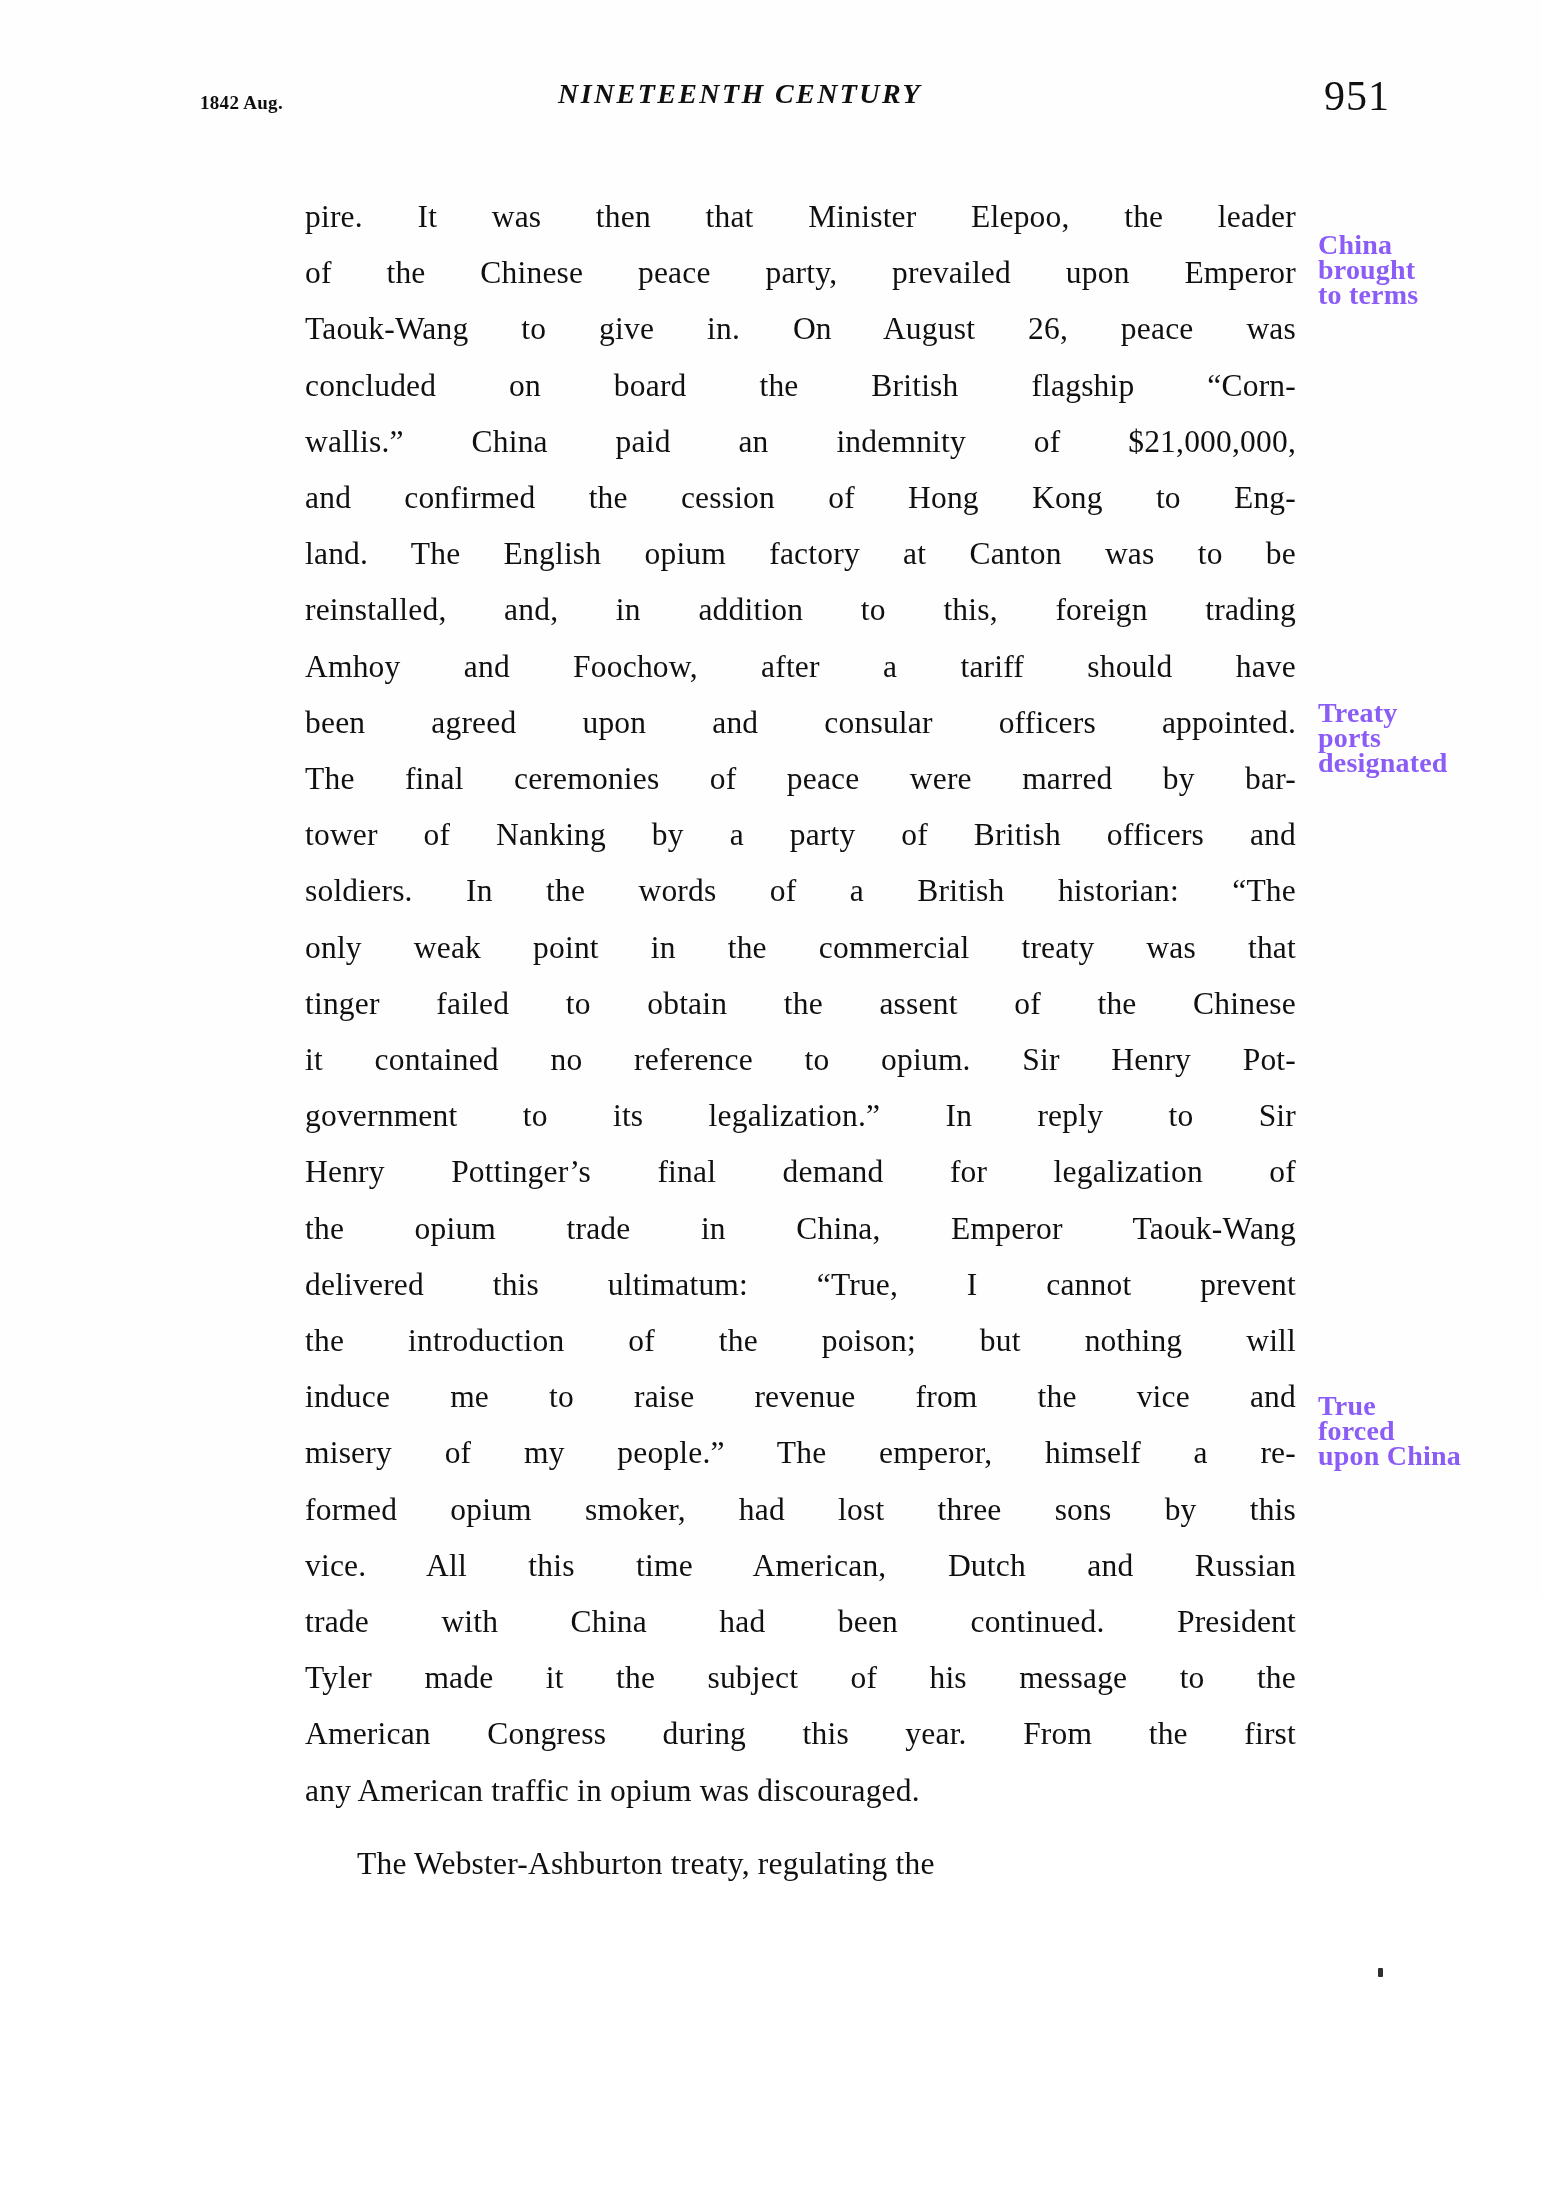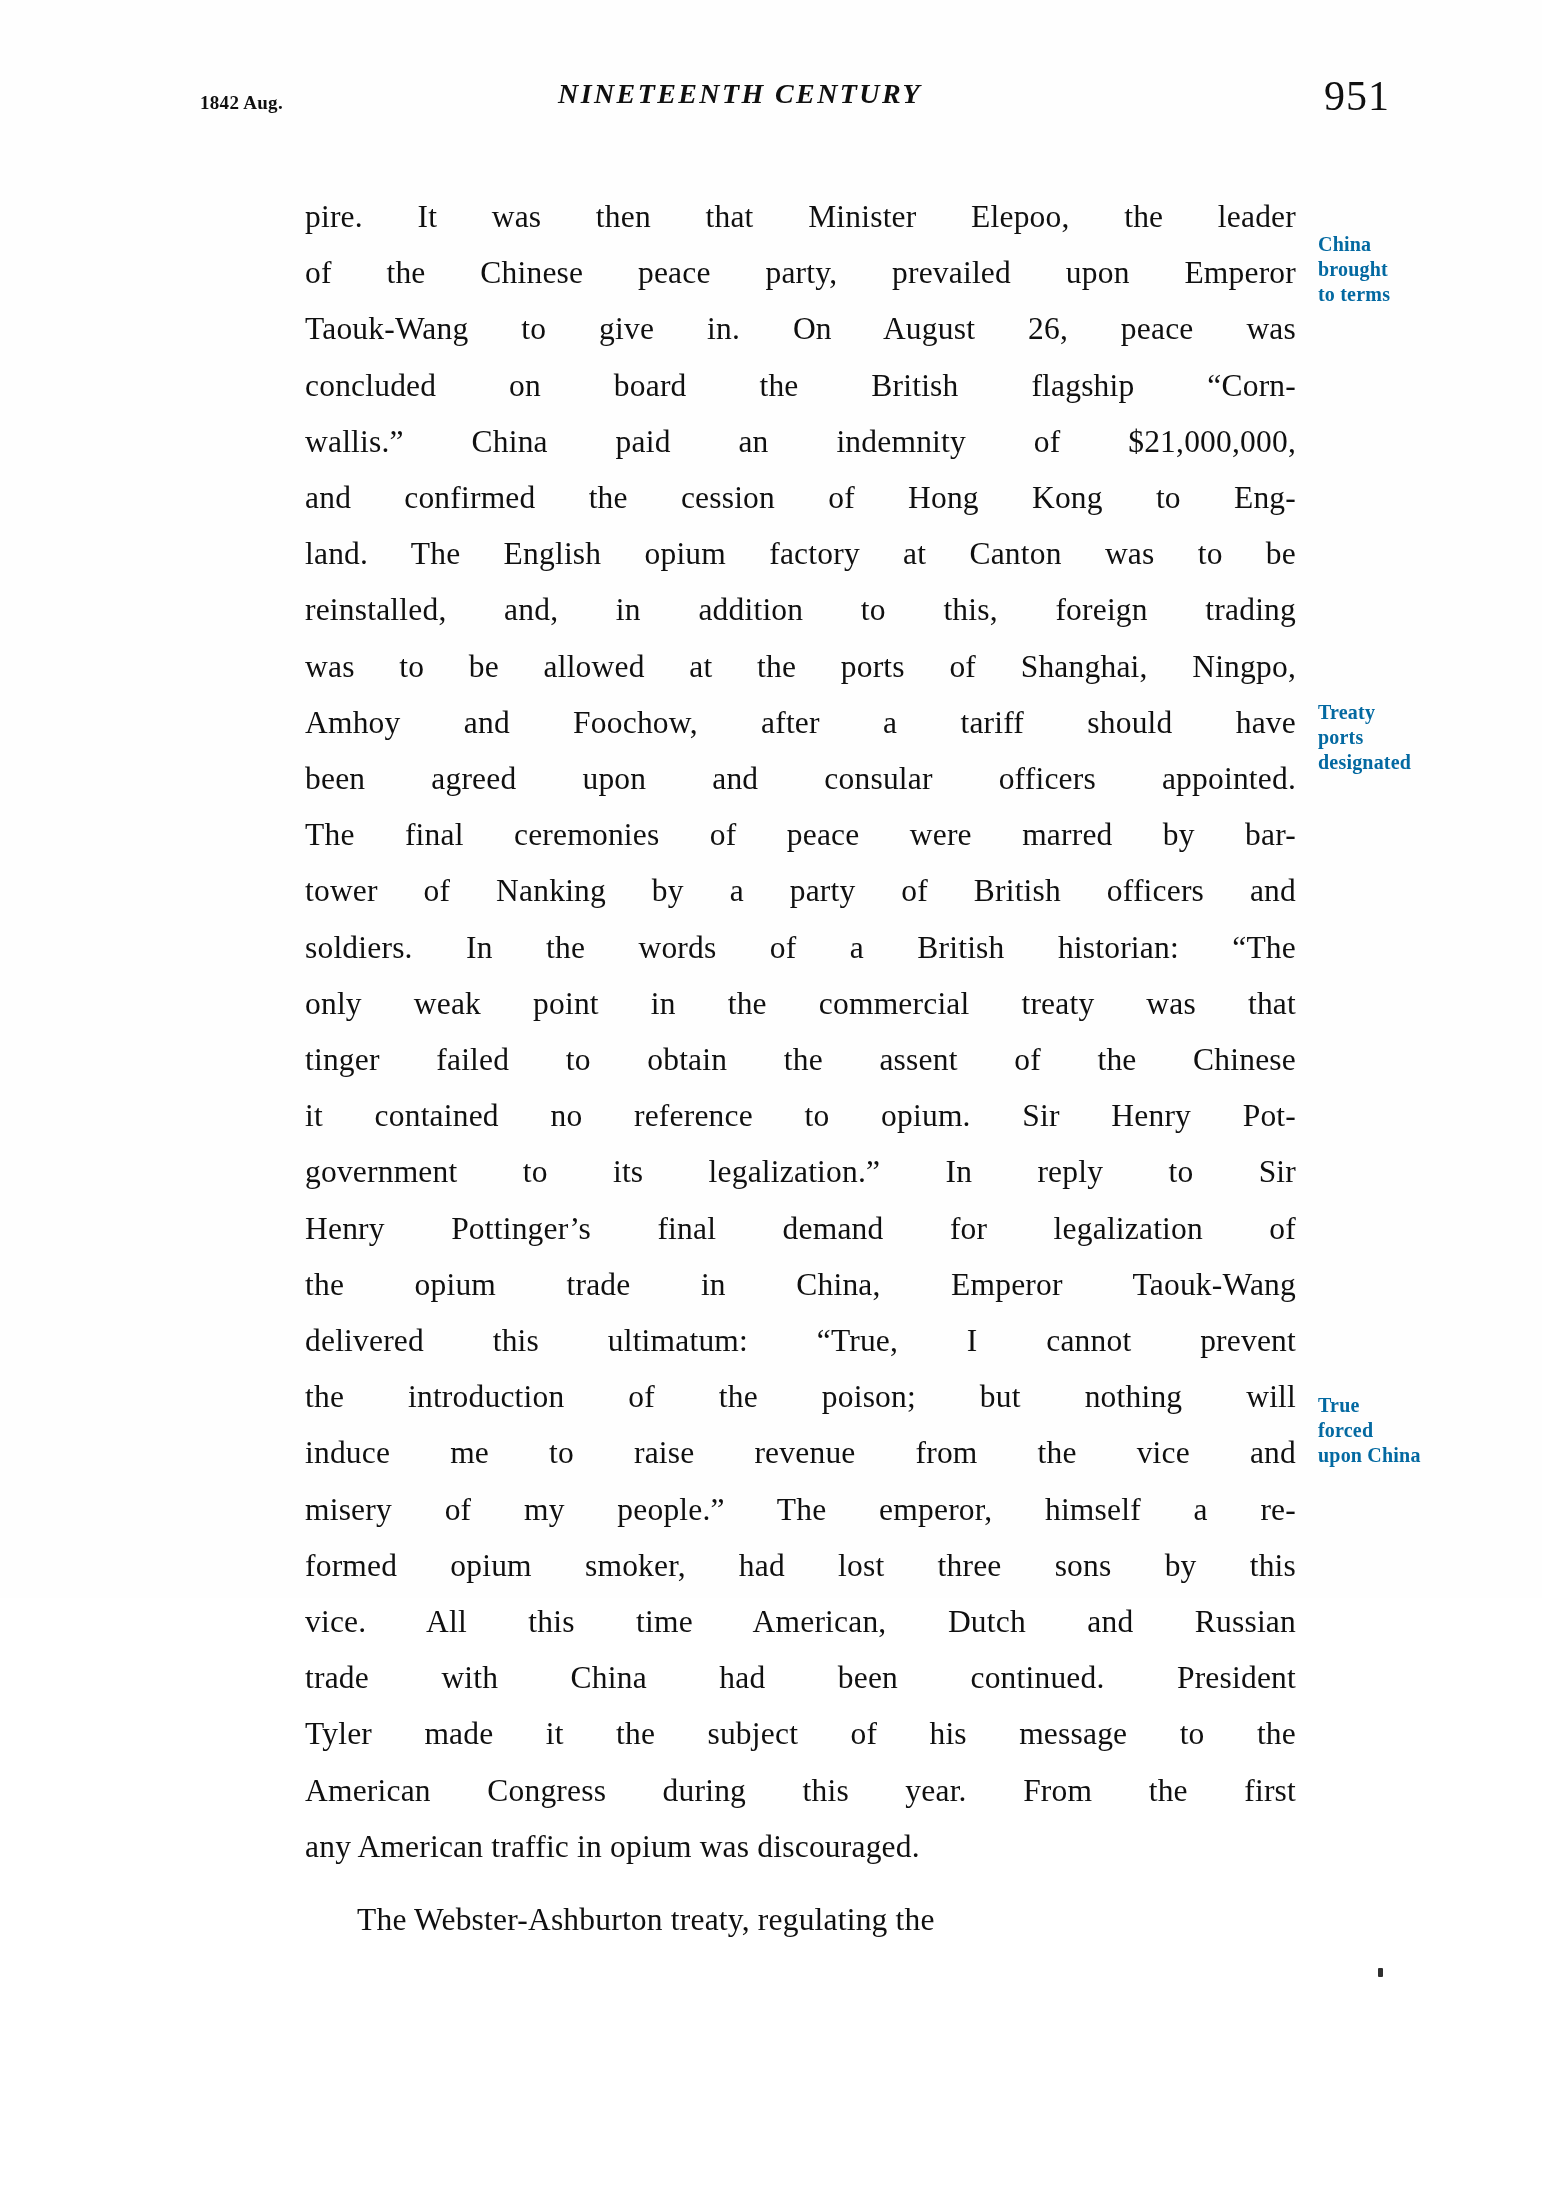--- a/index.html
+++ b/index.html
@@ -86,24 +86,24 @@
   }
   .indent {
     display: inline-block;
     width: 52px;
   }
   
   .sidenote {
     position: absolute;
     font-family: "Liberation Serif", serif;
     font-weight: bold;
-    font-size: 20px;
+    font-size: 28px;
     line-height: 25px;
     letter-spacing: 0.2px;
-    color: #0369a1;
+    color: #8b5cf6;
     width: 190px;
   }
   #sn1 { left: 1318px; top: 232px; }
   #sn2 { left: 1318px; top: 700px; }
   #sn3 { left: 1318px; top: 1393px; }
   .sidenote .l { display: block; white-space: nowrap; }
   
   .stray-mark {
     position: absolute;
     left: 1378px;
@@ -128,21 +128,20 @@
   <div class="body-col">
     <p class="para" id="para-1">
         <span class="ln j">pire.  It was  then  that  Minister  Elepoo,  the  leader</span>
         <span class="ln j">of the Chinese peace party, prevailed upon Emperor</span>
         <span class="ln j">Taouk-Wang to give in.   On August 26, peace was</span>
         <span class="ln j">concluded  on  board  the  British  flagship  “Corn-</span>
         <span class="ln j">wallis.”   China  paid  an  indemnity  of  $21,000,000,</span>
         <span class="ln j">and  confirmed  the  cession  of  Hong  Kong  to  Eng-</span>
         <span class="ln j">land.  The English opium factory at Canton was to be</span>
         <span class="ln j">reinstalled, and, in addition to this, foreign trading</span>
-        <span class="ln j">was to be allowed at the ports of Shanghai, Ningpo,</span>
         <span class="ln j">Amhoy  and  Foochow,  after  a  tariff  should  have</span>
         <span class="ln j">been  agreed  upon  and  consular  officers  appointed.</span>
         <span class="ln j">The final ceremonies of peace were  marred  by bar-</span>
         <span class="ln j">tower of  Nanking  by a party of  British officers and</span>
         <span class="ln j">soldiers.   In the words of a British historian: “The</span>
         <span class="ln j">only  weak  point  in the commercial  treaty  was  that</span>
         <span class="ln j">tinger  failed  to  obtain  the  assent  of  the  Chinese</span>
         <span class="ln j">it contained no reference to opium.   Sir Henry Pot-</span>
         <span class="ln j">government  to  its  legalization.”   In  reply  to  Sir</span>
         <span class="ln j">Henry  Pottinger’s  final  demand  for  legalization  of</span>

